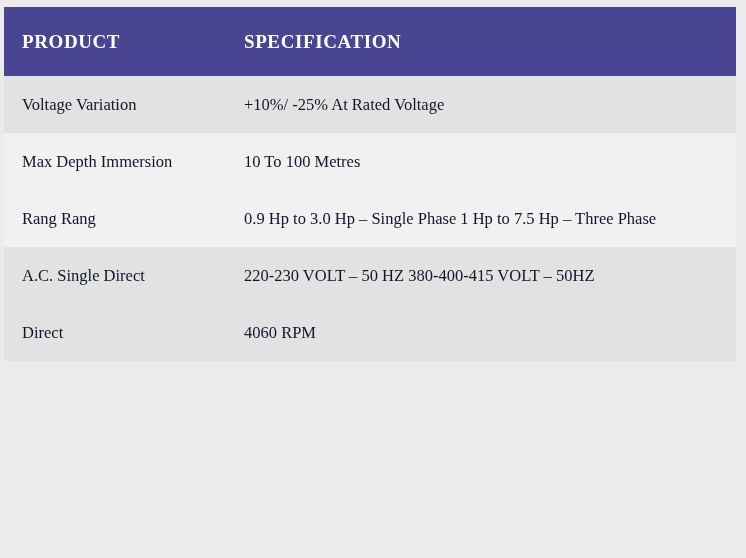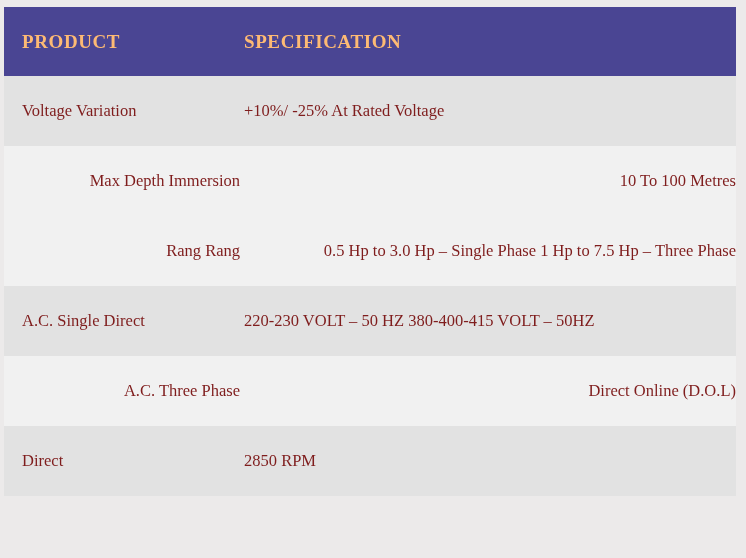--- a/index.html
+++ b/index.html
@@ -22,21 +22,21 @@
     box-sizing: border-box;
     padding: 7px 10px 0 4px;
   }
   .spec-table {
     width: 732px;
     border-collapse: collapse;
     table-layout: fixed;
   }
   .spec-table thead th {
     background: #4a4593;
-    color: #fdba74;
+    color: #ffffff;
     font-family: "Liberation Serif", "DejaVu Serif", serif;
     font-weight: bold;
     font-size: 19px;
     letter-spacing: 0.6px;
     text-align: left;
     height: 69px;
     vertical-align: middle;
     padding: 0;
     border: none;
   }
@@ -44,41 +44,40 @@
     width: 218px;
     padding-left: 18px;
   }
   .spec-table th.col-spec {
     padding-left: 4px;
     margin-top: 41px;
   }
   .spec-table tbody td {
     font-family: "Liberation Serif", "DejaVu Serif", serif;
     font-size: 16.5px;
-    color: #7f1d1d;
-    height: 70px;
+    color: #0f172a;
+    height: 57px;
     vertical-align: middle;
     padding: 0;
     border: none;
     white-space: nowrap;
     overflow: hidden;
   }
   .spec-table tbody td.cell-product {
     width: 218px;
     padding-left: 18px;
   }
   .spec-table tbody td.cell-spec {
     padding-left: 4px;
   }
   .spec-table tbody tr.row-odd td {
     background: #e2e2e2;
   }
   .spec-table tbody tr.row-even td {
     background: #f1f1f1;
-    text-align: right;
   }
 </style>
 </head>
 <body>
 
 <div class="page">
   <table class="spec-table">
     <thead>
       <tr>
         <th class="col-product">PRODUCT</th>
@@ -89,29 +88,25 @@
       <tr class="row-odd">
         <td class="cell-product">Voltage Variation</td>
         <td class="cell-spec">+10%/ -25% At Rated Voltage</td>
       </tr>
       <tr class="row-even">
         <td class="cell-product">Max Depth Immersion</td>
         <td class="cell-spec">10 To 100 Metres</td>
       </tr>
       <tr class="row-even">
         <td class="cell-product">Rang Rang</td>
-        <td class="cell-spec">0.5 Hp to 3.0 Hp – Single Phase 1 Hp to 7.5 Hp – Three Phase</td>
+        <td class="cell-spec">0.9 Hp to 3.0 Hp – Single Phase 1 Hp to 7.5 Hp – Three Phase</td>
       </tr>
       <tr class="row-odd">
         <td class="cell-product">A.C. Single Direct</td>
         <td class="cell-spec">220-230 VOLT – 50 HZ 380-400-415 VOLT – 50HZ</td>
       </tr>
-      <tr class="row-even">
-        <td class="cell-product">A.C. Three Phase</td>
-        <td class="cell-spec">Direct Online (D.O.L)</td>
-      </tr>
       <tr class="row-odd">
         <td class="cell-product">Direct</td>
-        <td class="cell-spec">2850 RPM</td>
+        <td class="cell-spec">4060 RPM</td>
       </tr>
     </tbody>
   </table>
 </div>
 
 </body></html>

